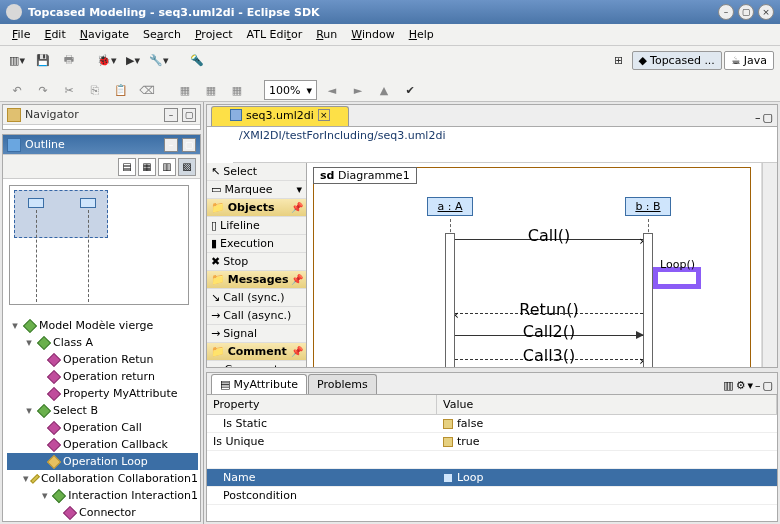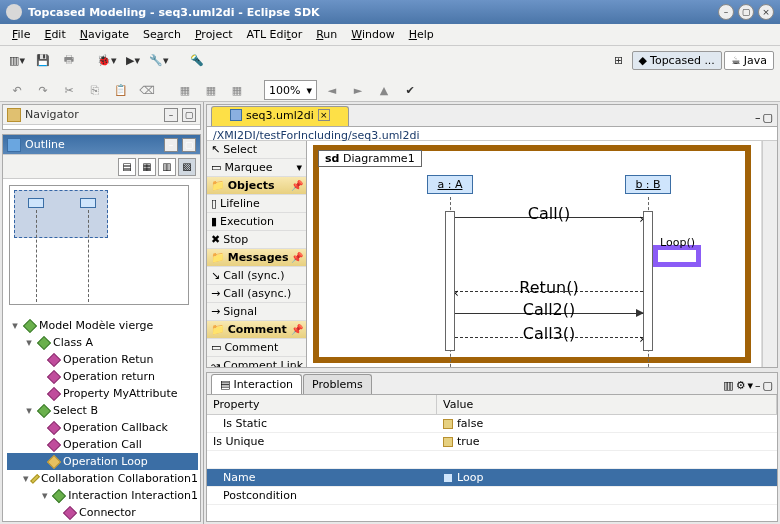--- a/index.html
+++ b/index.html
@@ -41,28 +41,28 @@
 .tree-row.sel { background:#3b6ea5; color:#fff;}
 .tw { width:12px; text-align:center; color:#666;}
 .di { width:10px;height:10px; transform:rotate(45deg); display:inline-block; margin:0 2px;}
 .di.green { background:#6ab04c; border:1px solid #3d7a2f;}
 .di.magenta { background:#c04c9c; border:1px solid #8a3270;}
 .di.yellow { background:#d4c24c; border:1px solid #a89020;}
 .tab-row { height:22px; display:flex; align-items:flex-end; padding:0 4px; background:#eee; border-bottom:1px solid #aaa; position:relative;}
 .etab { border:1px solid #999; border-bottom:none; border-radius:3px 3px 0 0; padding:2px 18px; background:#fde047; display:flex; align-items:flex-start; gap:4px; height:20px;}
 .etab .x { width:12px;height:12px;border:1px solid #888;font-size:9px;display:flex;align-items:center;justify-content:center;}
 .tab-ctrls { position:absolute; right:4px; bottom:2px; display:flex; gap:2px;}
-.crumb { height:14px; padding:2px 6px; background:#fff; border-bottom:1px solid #ccc; color:#1a3a6a;}
+.crumb { height:36px; padding:2px 6px; background:#fff; border-bottom:1px solid #ccc; color:#1a3a6a;margin-left:26px;}
 .editor { flex:1; display:flex; min-height:0;}
 .palette { width:100px; background:#f2f2f0; border-right:1px solid #aaa; overflow:auto;}
 .pal-item { height:18px; display:flex; align-items:center; padding:0 4px; border-bottom:1px solid #ddd; gap:3px; white-space:nowrap; position:relative;}
 .pal-item.hdr { background:linear-gradient(#f8e8b0,#e8d080); font-weight:bold; }
 .pal-item .pin { position:absolute; right:2px; color:#3b6ea5; font-size:10px;}
 .canvas { flex:1; background:#fff; position:relative; overflow:hidden; border-right:1px solid #ddd;}
-.frame { position:absolute; top:4px; left:6px; right:10px; height:218px; border:6px solid #a16207;}
+.frame { position:absolute; top:4px; left:6px; right:10px; height:218px; border:1px solid #a16207;}
 .frame-title { position:absolute; top:-1px; left:-1px; border:1px solid #666; padding:1px 6px; background:#fff;}
 .lifeline { position:absolute; top:34px; width:46px; text-align:center; }
 .life-box { border:1px solid #3b6ea5; background:#cfe5fc; padding:2px 4px; font-size:11px; text-decoration:underline; width:46px;}
 .life-line { position:absolute; top:22px; left:50%; width:0; border-left:1px dashed #666; height:180px;}
 .act-box { position:absolute; width:10px; background:#fff; border:1px solid #666;}
 .msg { position:absolute; border-top:1px solid #333; }
 .msg.dashed { border-top:1px dashed #333; }
 .msg .arrow-r { position:absolute; right:-1px; top:-5px; width:0;height:0;border-top:4px solid transparent;border-bottom:4px solid transparent;border-left:8px solid #333;}
 .msg .arrow-r-open { position:absolute; right:-1px; top:-6px; font-size:12px;}
 .msg .arrow-l-open { position:absolute; left:-1px; top:-6px; font-size:12px;}
@@ -204,25 +204,25 @@
             <span class="di magenta"></span>
             <span>Property MyAttribute</span>
           </div>
         <div class="tree-row" style="padding-left:16px">
             <span class="tw">▾</span>
             <span class="di green"></span>
             <span>Select B</span>
           </div>
         <div class="tree-row" style="padding-left:40px">
             <span class="di magenta"></span>
+            <span>Operation Call</span>
+          </div>
+        <div class="tree-row" style="padding-left:40px">
+            <span class="di magenta"></span>
             <span>Operation Callback</span>
-          </div>
-        <div class="tree-row" style="padding-left:40px">
-            <span class="di magenta"></span>
-            <span>Operation Call</span>
           </div>
         <div class="tree-row sel" style="padding-left:40px">
             <span class="di" style="background:#e6c060;border:1px solid #b89030;"></span>
             <span>Operation Loop</span>
           </div>
         <div class="tree-row" style="padding-left:16px">
             <span class="tw">▾</span>
             <span class="di yellow"></span>
             <span>Collaboration Collaboration1</span>
           </div>
@@ -305,21 +305,21 @@
               <span class="lbl">Call3()</span>
               <span class="arrow-r-open">›</span>
             </div>
         </div>
         <div class="sbar"></div>
       </div>
     </div>
 
     <div class="prop-view">
       <div class="prop-tabs">
-        <div class="ptab">▤ <span>Interaction</span></div>
+        <div class="ptab">▤ <span>MyAttribute</span></div>
         <div class="ptab inactive">
             <span>Problems</span>
           </div>
         <div class="prop-ctrls">
           <span class="vctl">▥</span>
           <span class="vctl">⚙</span>
           <span class="vctl">▾</span>
           <span class="vctl">–</span>
           <span class="vctl">▢</span>
         </div>

